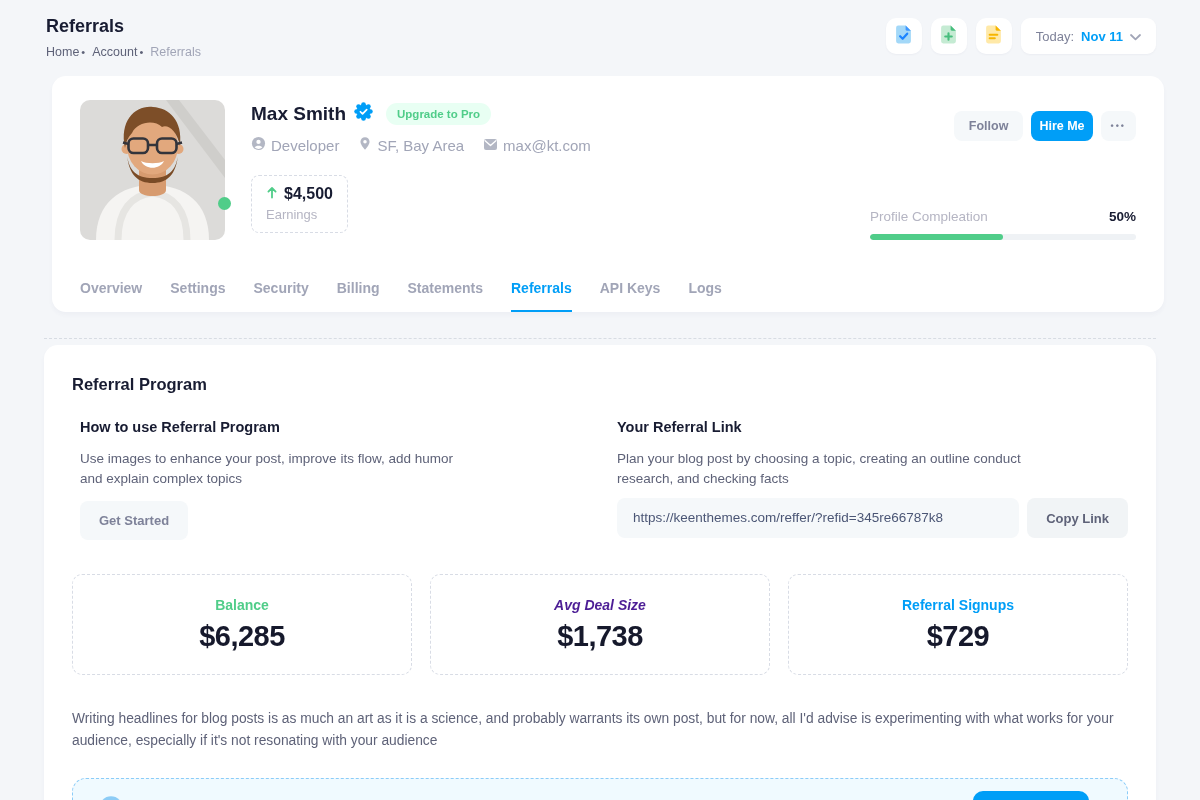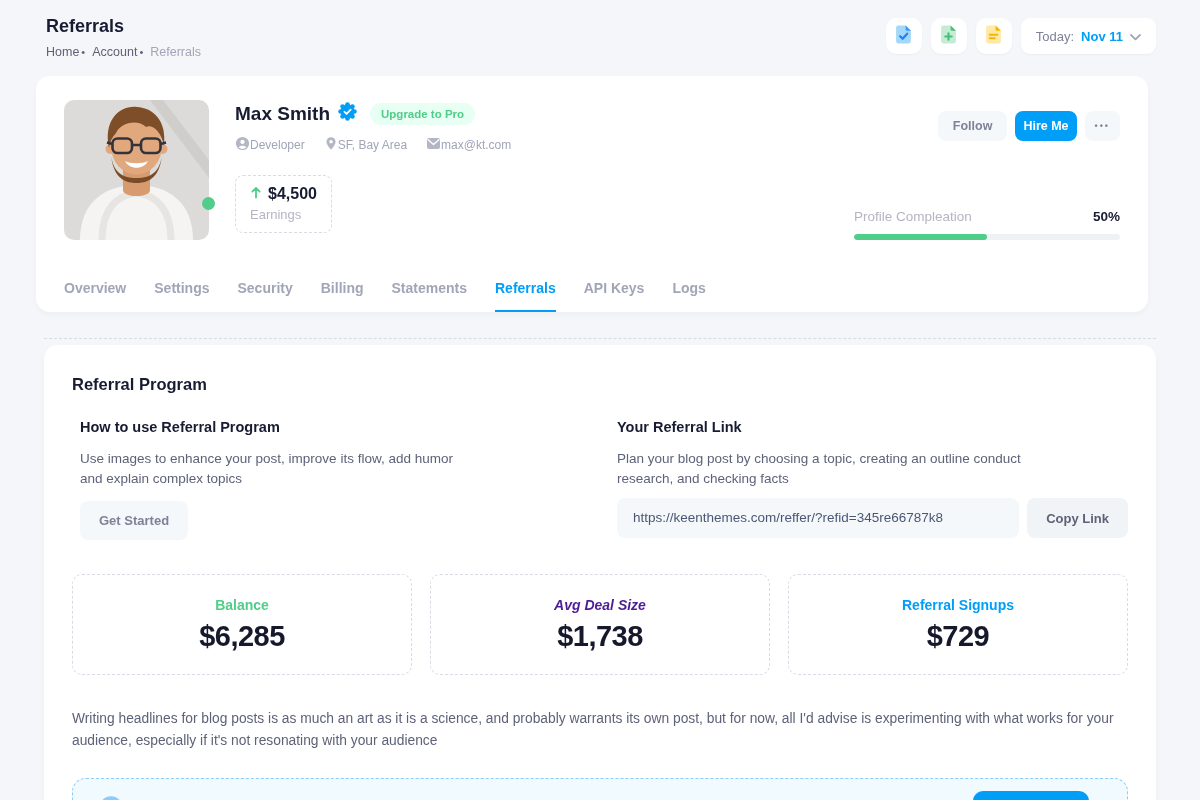--- a/index.html
+++ b/index.html
@@ -15,31 +15,31 @@
   .bc-item { cursor:pointer; }
   .bc-dot { margin:0 7px 0 2px; color:#5E6278; font-size:11px; }
   .bc-last { color:#A1A5B7; }
   .topbar-right { display:flex; align-items:center; gap:9px; margin-top:6px; }
   .icon-btn { width:36px; height:36px; background:#fff; border:none; border-radius:10px; display:flex; align-items:center; justify-content:center; cursor:pointer; box-shadow:0 1px 2px rgba(76,87,125,.05); }
   .date-pill { height:36px; background:#fff; border:none; border-radius:9px; display:flex; align-items:center; gap:7px; padding:0 15px; cursor:pointer; box-shadow:0 1px 2px rgba(76,87,125,.05); font-family:inherit; }
   .date-label { color:#7E8299; font-size:13px; }
   .date-value { color:#009EF7; font-size:13px; font-weight:700; }
 
   .card { position:absolute; background:#fff; border-radius:14px; box-shadow:0 3px 4px rgba(76,87,125,.04); }
-  .profile-card { left:36px; top:76px; width:1112px; height:236px; }
+  .profile-card { left:52px; top:76px; width:1112px; height:236px; }
   .profile-top { display:flex; padding:24px 28px 0; }
   .avatar-wrap { position:relative; width:145px; height:140px; flex:0 0 145px; margin-right:26px; }
   .avatar { width:145px; height:140px; border-radius:10px; overflow:hidden; display:block; }
   .online-dot { position:absolute; right:-6px; bottom:30px; width:13px; height:13px; border-radius:50%; background:#50CD89; }
   .profile-main { flex:1; padding-top:2px; }
   .name-row { display:flex; align-items:center; gap:8px; }
   .profile-name { font-size:19px; font-weight:700; color:#181C32; cursor:pointer; }
   .upgrade-pill { background:#E8FFF3; color:#50CD89; font-size:11.5px; font-weight:700; padding:5px 11px; border-radius:14px; margin-left:5px; cursor:pointer; }
   .meta-row { display:flex; gap:19px; margin-top:11px; align-items:center; }
-  .meta-item { display:flex; align-items:center; color:#A1A5B7; font-size:12px; cursor:pointer; }
+  .meta-item { display:flex; align-items:center; gap:5px; color:#A1A5B7; font-size:15px; cursor:pointer; }
   .stat-tiles { display:flex; gap:32px; margin-top:21px;justify-content:space-between; }
   .tile { border:1px dashed #D8DCE5; border-radius:8px; padding:9px 14px 10px; background:#fff; min-width:96px; }
   .tile-val { display:flex; align-items:center; gap:6px; font-size:16px; font-weight:700; color:#181C32; }
   .tile-label { color:#B5B5C3; font-size:13px; margin-top:4px; }
   .profile-right { width:266px; height:140px; display:flex; flex-direction:column; align-items:flex-end; padding-top:11px; }
   .action-row { display:flex; gap:8px; }
   .btn { border:none; border-radius:8px; font-family:inherit; font-size:12.5px; font-weight:600; cursor:pointer; }
   .btn-light { background:#F5F8FA; color:#7E8299; padding:8px 15px; }
   .btn-primary { background:#009EF7; color:#fff; padding:8px 8px; }
   .btn-more { background:#F5F8FA; color:#7E8299; padding:8px 10px; font-size:9px; letter-spacing:2px; }

